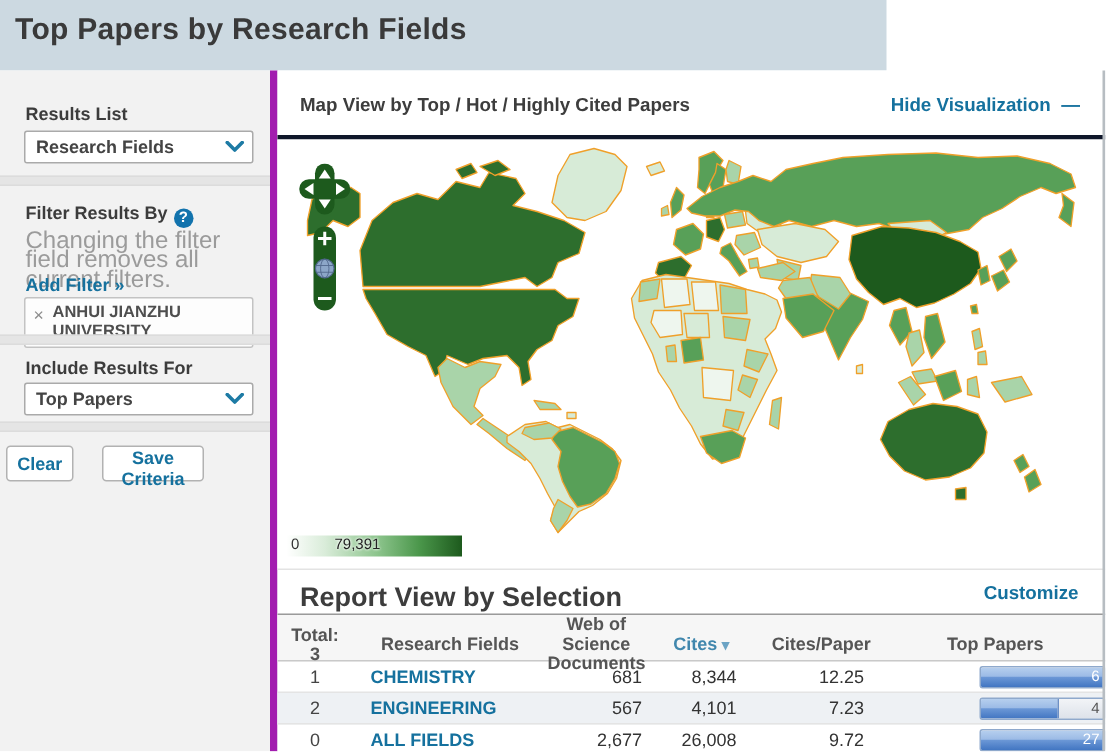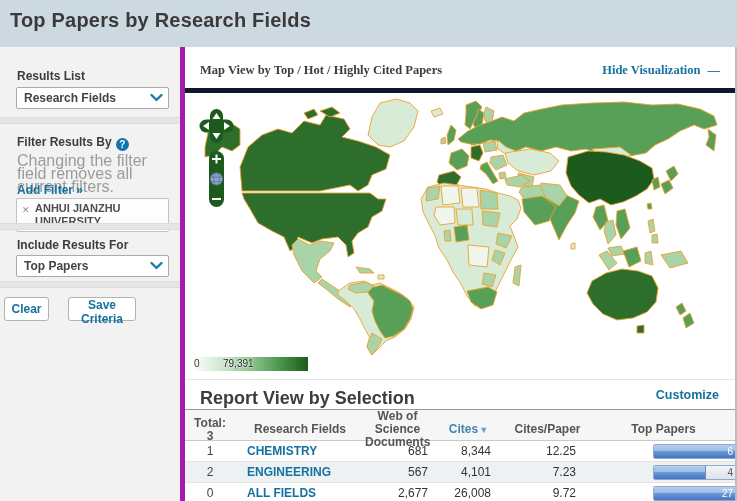--- a/index.html
+++ b/index.html
@@ -1,40 +1,40 @@
 <!DOCTYPE html>
 <html style="--blue: #15719e; --g0: #eef6ee; --g1: #d7ebd7; --g2: #a9d4a9; --g3: #58a058; --g4: #2d6e2d; --g5: #1d5a1d; --map-border: #efa02a;"><head>
 <meta charset="utf-8">
 <style>
   * { box-sizing: border-box; margin: 0; padding: 0; }
   body { font-family: "Liberation Sans", sans-serif; background: #fff; }
   .page { position: relative; width: 737px; height: 501px; background: #fff; overflow: hidden; }
 
   
-  .app-header { position: absolute; left: 0; top: 0; width: 737px; height: 47px; background: #ccd9e1; }
+  .app-header { position: absolute; left: 0; top: 0; width: 591px; height: 47px; background: #ccd9e1; }
   .app-title { padding: 9px 0 0 10px; font-size: 20px; font-weight: bold; color: #3a3a3a; letter-spacing: 0.2px; }
 
   
   .sidebar { position: absolute; left: 0; top: 47px; width: 185px; bottom: 0; background: #f2f2f2; border-right: 5px solid #a21caf; }
   .side-gap { position: absolute; left: 0; right: 0; height: 7px; background: #e5e5e5; border-top: 1px solid #dcdcdc; border-bottom: 1px solid #dcdcdc; }
   .side-label { position: absolute; left: 17px; font-size: 12px; font-weight: bold; color: #3c3c3c; }
   .dropdown { position: absolute; left: 16px; width: 153px; height: 22px; background: #fff; border: 1px solid #aaaaaa; border-radius: 2px; display: flex; align-items: center; cursor: pointer; }
   .dropdown-text { flex: 1; padding-left: 7px; font-size: 12px; font-weight: bold; color: #444; white-space: nowrap; overflow: hidden; }
   .dropdown-caret { width: 24px; display: flex; justify-content: center; }
   .note { position: absolute; left: 17px; width: 152px; font-size: 16px; color: #9b9b9b; line-height: 13px; }
   .link { color: var(--blue); font-weight: bold; text-decoration: none; cursor: pointer; }
   .add-filter { position: absolute; left: 17px; font-size: 12px; }
   .help-icon { display: inline-block; width: 13px; height: 13px; border-radius: 50%; background: #1273ad; color: #fff; font-size: 10px; font-weight: bold; text-align: center; line-height: 13px; margin-left: 4px; vertical-align: -2px; cursor: pointer; }
   .filter-tag { position: absolute; left: 16px; width: 153px; min-height: 34px; background: #fdfdfd; border: 1px solid #c3c3c3; border-radius: 2px; padding: 3px 5px 3px 18px; font-size: 11px; font-weight: bold; color: #4e4e4e; line-height: 13px; }
   .tag-x { position: absolute; left: 5px; top: 5px; font-size: 9px; color: #8d8d8d; cursor: pointer; font-weight: normal; }
   .btn { position: absolute; height: 24px; background: #fff; border: 1px solid #b2b2b2; border-radius: 3px; font-size: 12px; font-weight: bold; color: var(--blue); text-align: center; cursor: pointer; font-family: inherit; }
 
   
   .main { position: absolute; left: 185px; top: 47px; right: 0; bottom: 0; background: #fff; }
-  .panel-header { position: relative; height: 46px; border-bottom: 5px solid #0f172a; font-family: Liberation Serif, serif; }
+  .panel-header { position: relative; height: 46px; border-bottom: 3px solid #0f172a; }
   .panel-title { position: absolute; left: 15px; top: 16px; font-size: 12.5px; font-weight: bold; color: #3d3d3d; }
   .panel-link { position: absolute; right: 18px; top: 16px; font-size: 12.5px; }
   .collapse-dash { font-weight: bold; margin-left: 7px; letter-spacing: -1px; }
 
   .map-area { position: relative; height: 286px; background: #fff; }
   .map-svg { position: absolute; left: 0; top: 0; }
   .map-svg polygon, .map-svg path { stroke: var(--map-border); stroke-width: 0.9; stroke-linejoin: round; }
   .g0 { fill: var(--g0); } .g1 { fill: var(--g1); } .g2 { fill: var(--g2); }
   .g3 { fill: var(--g3); } .g4 { fill: var(--g4); } .g5 { fill: var(--g5); }
   .map-controls { position: absolute; left: 14px; top: 16px; }

